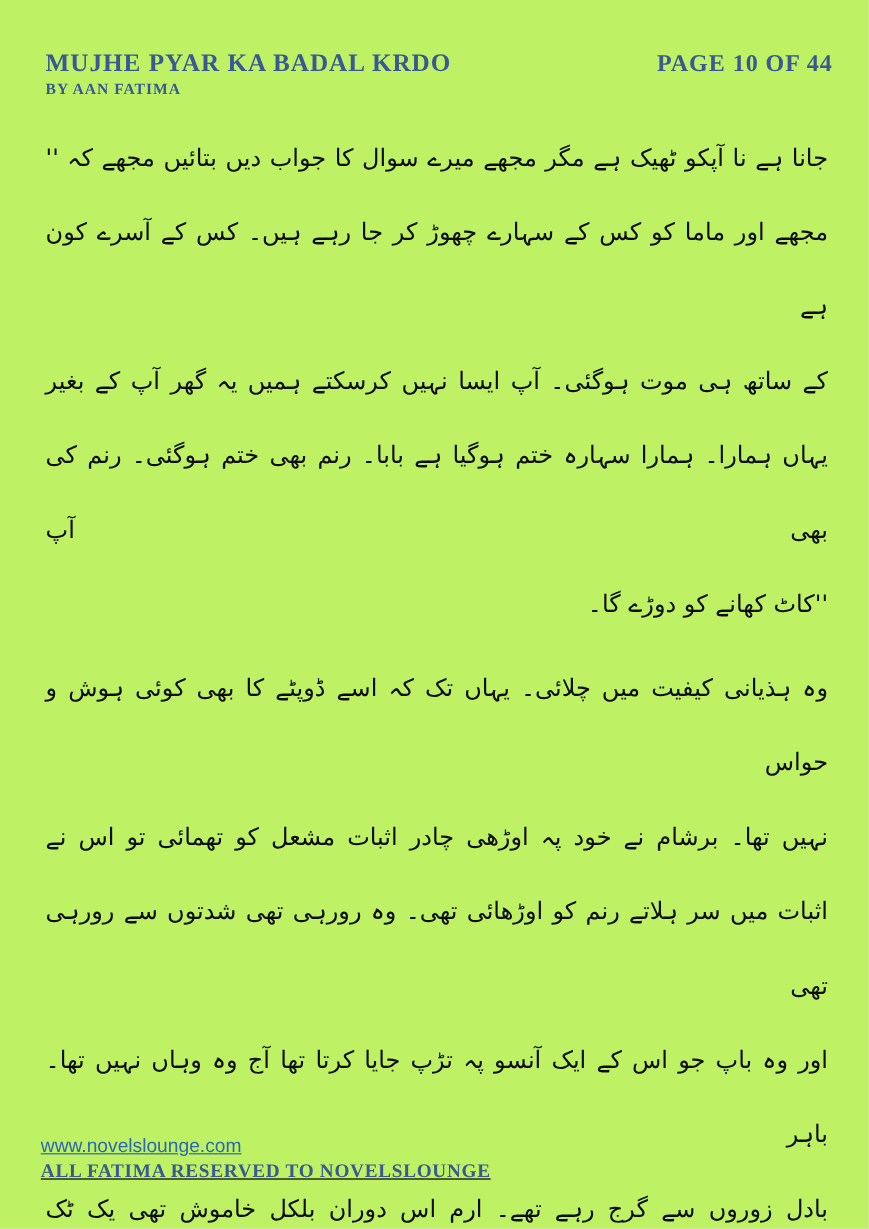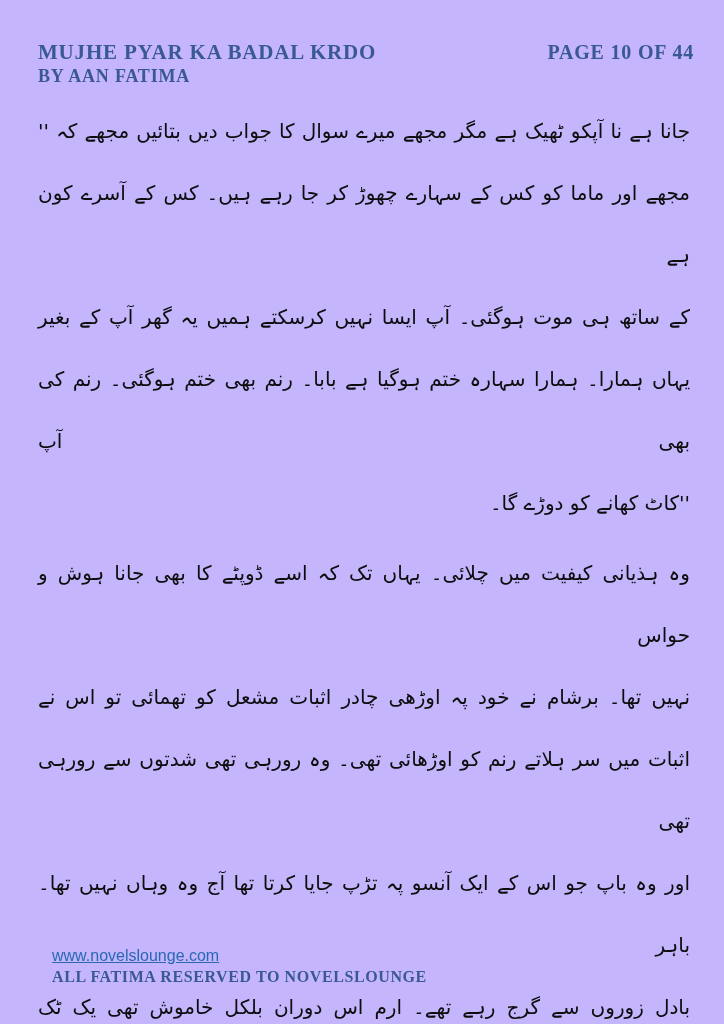--- a/index.html
+++ b/index.html
@@ -1,21 +1,21 @@
 <!DOCTYPE html>
 <html lang="ur"><head>
 <meta charset="utf-8">
 <style>
   html, body { margin: 0; padding: 0; background: #e8e8e8; }
   .page {
     position: relative;
     width: 724px;
     height: 1024px;
     margin: 0 auto;
-    background: #c4b5fd;
+    background: #bef264;
     overflow: hidden;
   }
   
   .header {
     position: absolute;
     top: 40px;
     left: 38px;
     right: 30px;
   }
   .header-row {
@@ -28,21 +28,21 @@
     font-weight: bold;
     color: #395894;
     letter-spacing: 0.8px;
   }
   .doc-title { font-size: 21px; }
   .page-info { font-size: 20px; }
   .author {
     font-family: "Liberation Serif", "DejaVu Serif", serif;
     font-weight: bold;
     color: #395894;
-    font-size: 18px;
+    font-size: 13px;
     letter-spacing: 0.8px;
     margin-top: 1px;
   }
   
   .body-text {
     position: absolute;
     top: 100px;
     left: 38px;
     right: 34px;
     direction: rtl;
@@ -61,22 +61,23 @@
     unicode-bidi: plaintext;
   }
   .urdu-line.natural-end {
     text-align: center;
     text-align-last: right;
     -moz-text-align-last: right;
   }
   
   .footer {
     position: absolute;
-    left: 52px;
+    left: 34px;
     bottom: 38px;
+    text-decoration: underline;
   }
   .site-link {
     font-family: "Liberation Sans", "DejaVu Sans", sans-serif;
     font-size: 16px;
     color: #2a68b4;
     text-decoration: underline;
     cursor: pointer;
     display: inline-block;
   }
   .rights {
@@ -101,21 +102,21 @@
   <div class="body-text">
 
   <div class="paragraph">
         <div class="urdu-line">جانا ہے نا آپکو ٹھیک ہے مگر مجھے میرے سوال کا جواب دیں بتائیں مجھے کہ ''</div>
         <div class="urdu-line">مجھے اور ماما کو کس کے سہارے چھوڑ کر جا رہے ہیں۔ کس کے آسرے کون ہے</div>
         <div class="urdu-line">کے ساتھ ہی موت ہوگئی۔ آپ ایسا نہیں کرسکتے ہمیں یہ گھر آپ کے بغیر</div>
         <div class="urdu-line">یہاں ہمارا۔ ہمارا سہارہ ختم ہوگیا ہے بابا۔ رنم بھی ختم ہوگئی۔ رنم کی بھی آپ</div>
         <div class="urdu-line natural-end">''کاٹ کھانے کو دوڑے گا۔</div>
       </div>
       <div class="paragraph">
-        <div class="urdu-line">وہ ہذیانی کیفیت میں چلائی۔ یہاں تک کہ اسے ڈوپٹے کا بھی جانا ہوش و حواس</div>
+        <div class="urdu-line">وہ ہذیانی کیفیت میں چلائی۔ یہاں تک کہ اسے ڈوپٹے کا بھی کوئی ہوش و حواس</div>
         <div class="urdu-line">نہیں تھا۔ برشام نے خود پہ اوڑھی چادر اثبات مشعل کو تھمائی تو اس نے</div>
         <div class="urdu-line">اثبات میں سر ہلاتے رنم کو اوڑھائی تھی۔ وہ رورہی تھی شدتوں سے رورہی تھی</div>
         <div class="urdu-line">اور وہ باپ جو اس کے ایک آنسو پہ تڑپ جایا کرتا تھا آج وہ وہاں نہیں تھا۔ باہر</div>
         <div class="urdu-line">بادل زوروں سے گرج رہے تھے۔ ارم اس دوران بلکل خاموش تھی یک ٹک</div>
       </div>
     </div>
 
   <div class="footer">
     <a class="site-link">www.novelslounge.com</a>
     <div class="rights">ALL FATIMA RESERVED TO NOVELSLOUNGE</div>

